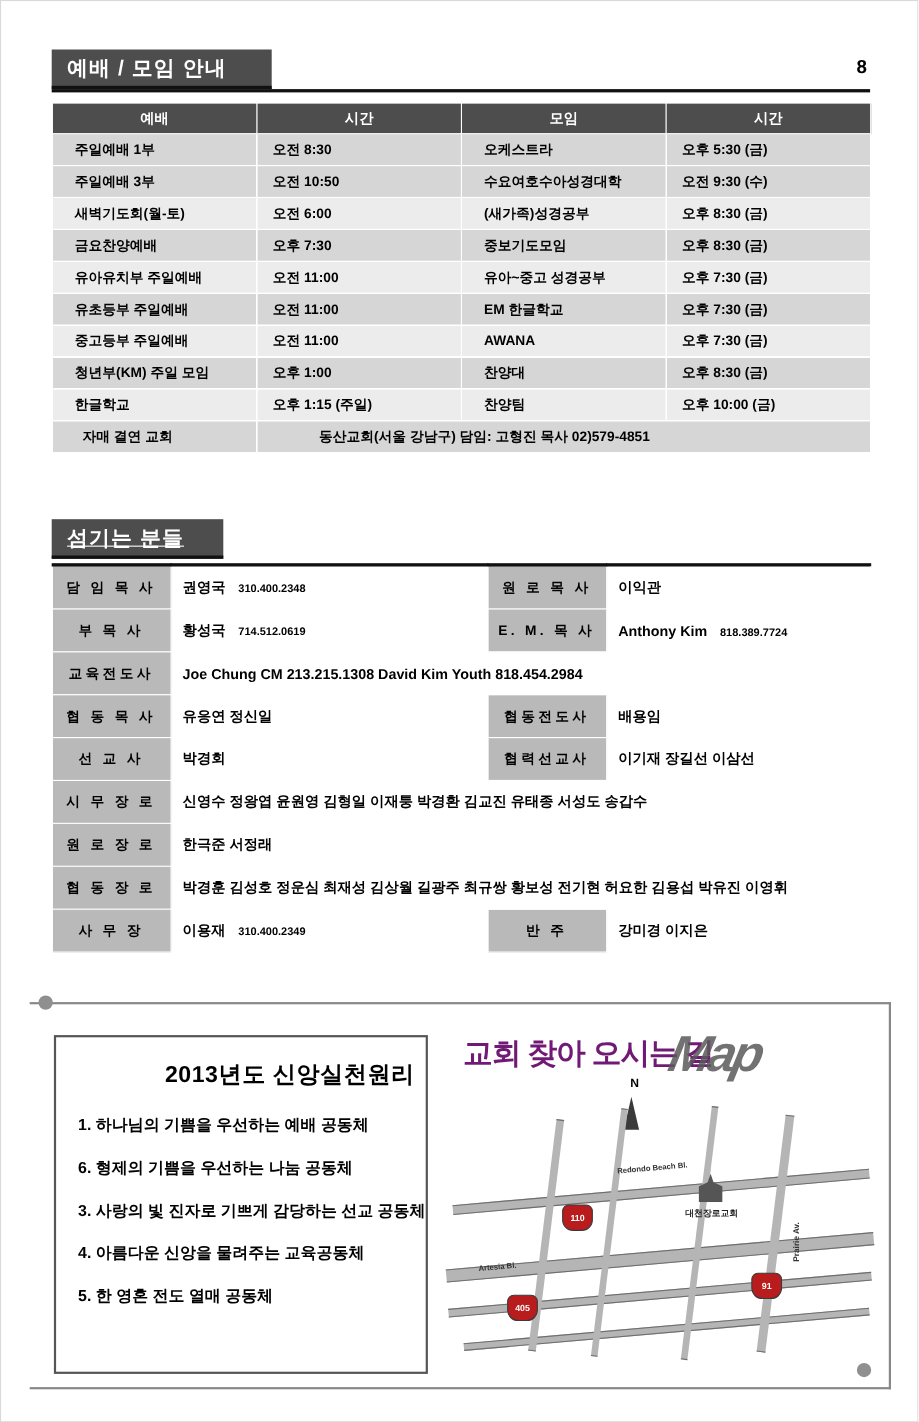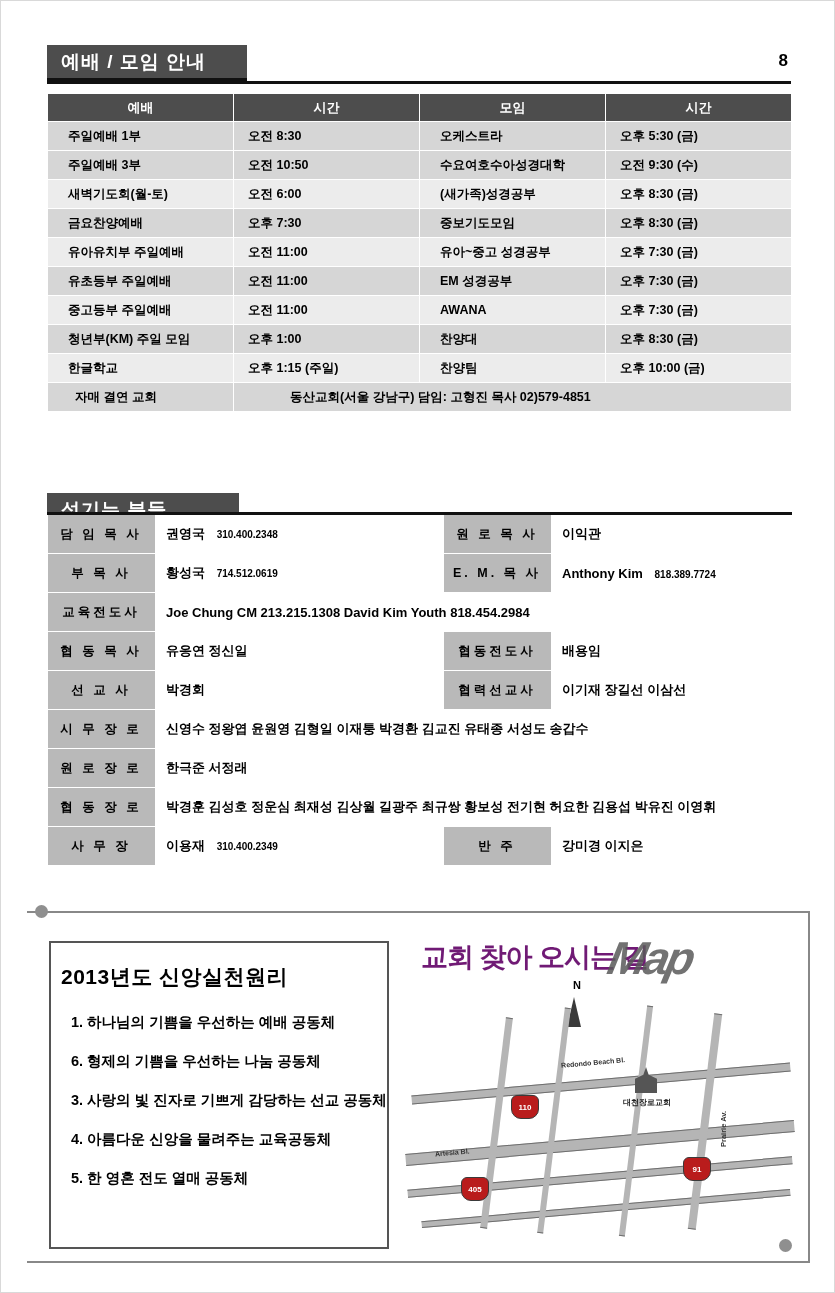--- a/index.html
+++ b/index.html
@@ -164,21 +164,21 @@
     top: 940px;
     width: 340px;
     height: 308px;
     border: 2px solid #555;
     box-sizing: border-box;
     background: #fff;
     padding: 14px 10px 0 10px;
   }
   .principles h2 {
     margin: 6px 0 22px 0;
-    text-align: left;
+    text-align: right;
     font-size: 21px;
     font-weight: bold;
     letter-spacing: 0.5px;
   }
   .principles li {
     list-style: none;
     font-size: 14.5px;
     font-weight: bold;
     margin: 0 0 20px 4px;
     white-space: nowrap;
@@ -335,21 +335,21 @@
       </tr>
       <tr class="even">
         <td>유아유치부 주일예배</td>
         <td class="c2">오전 11:00</td>
         <td>유아~중고 성경공부</td>
         <td class="c4">오후 7:30 (금)</td>
       </tr>
       <tr class="odd">
         <td>유초등부 주일예배</td>
         <td class="c2">오전 11:00</td>
-        <td>EM 성경공부</td>
+        <td>EM 한글학교</td>
         <td class="c4">오후 7:30 (금)</td>
       </tr>
       <tr class="even">
         <td>중고등부 주일예배</td>
         <td class="c2">오전 11:00</td>
         <td>AWANA</td>
         <td class="c4">오후 7:30 (금)</td>
       </tr>
       <tr class="odd">
         <td>청년부(KM) 주일 모임</td>
@@ -363,21 +363,21 @@
         <td>찬양팀</td>
         <td class="c4">오후 10:00 (금)</td>
       </tr>
       <tr class="odd">
         <td class="merged">자매 결연 교회</td>
         <td class="mergedval" colspan="3">동산교회(서울 강남구)   담임: 고형진 목사 02)579-4851</td>
       </tr>
     </tbody>
   </table>
 
-  <div class="banner" style="left:46px; top:492px; width:192px;">
+  <div class="banner" style="left:46px; top:471px; width:156px;text-decoration:underline;">
     <span>섬기는 분들</span>
   </div>
 
   <table class="stable">
     <colgroup>
       <col style="width:108px">
         <col style="width:288px">
         <col style="width:108px">
         <col style="width:240px">
     </colgroup>

